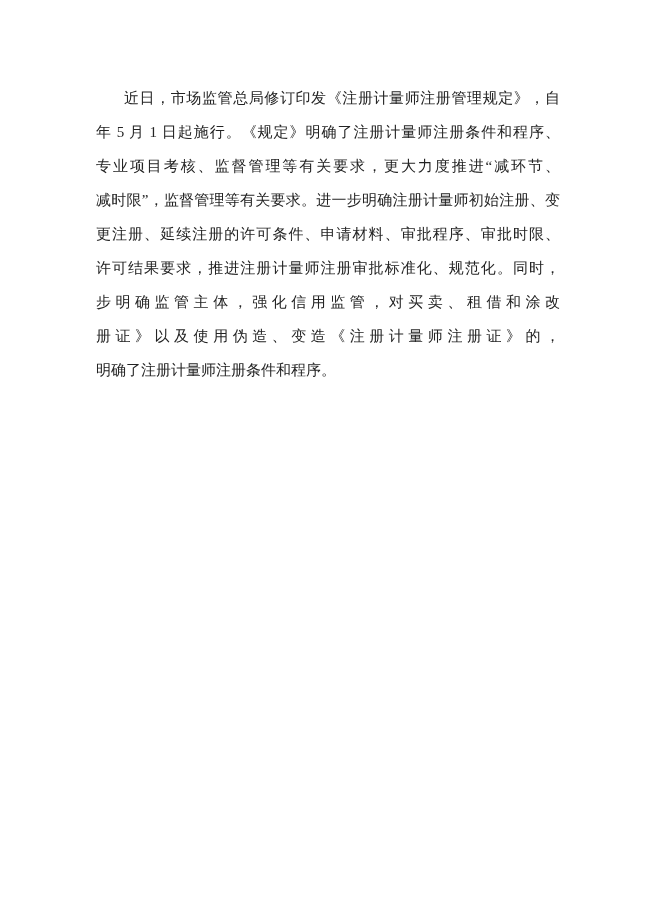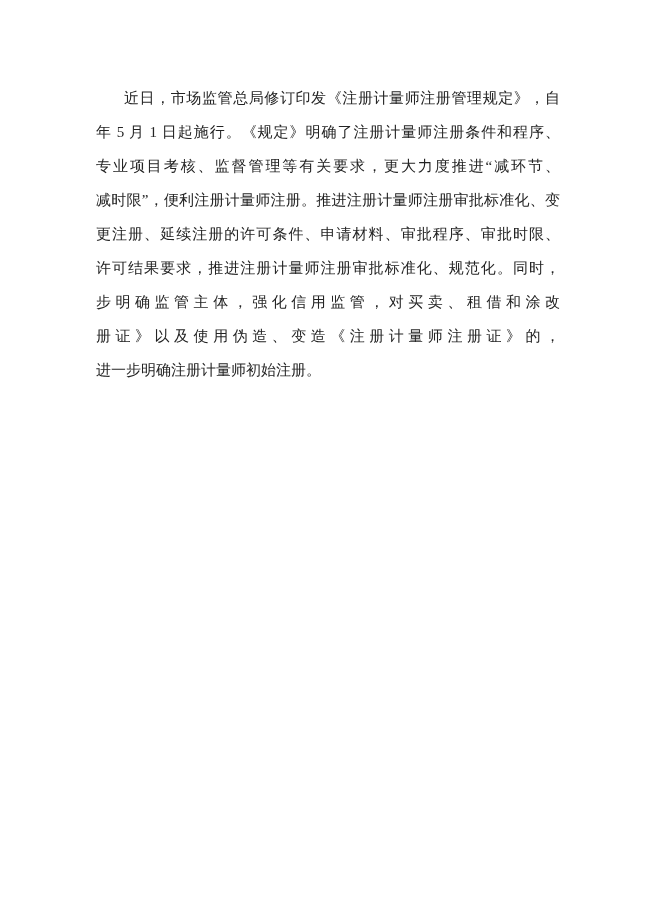--- a/index.html
+++ b/index.html
@@ -48,20 +48,20 @@
   }
 </style>
 </head>
 <body>
 
 <div class="page">
   <div class="para" id="para">
       <div class="line first">近日，市场监管总局修订印发《注册计量师注册管理规定》，自 2022</div>
       <div class="line">年 5 月 1 日起施行。《规定》明确了注册计量师注册条件和程序、计量</div>
       <div class="line">专业项目考核、监督管理等有关要求，更大力度推进“减环节、减材料、</div>
-      <div class="line">减时限”，便利注册计量师注册。推进注册计量师注册审批标准化、变</div>
+      <div class="line">减时限”，监督管理等有关要求。进一步明确注册计量师初始注册、变</div>
       <div class="line">更注册、延续注册的许可条件、申请材料、审批程序、审批时限、行政</div>
       <div class="line">许可结果要求，推进注册计量师注册审批标准化、规范化。同时，进一</div>
       <div class="line">步明确监管主体，强化信用监管，对买卖、租借和涂改《注册计量师注</div>
       <div class="line">册证》以及使用伪造、变造《注册计量师注册证》的，将依法依规列入</div>
-      <div class="line last">进一步明确注册计量师初始注册。</div>
+      <div class="line last">明确了注册计量师注册条件和程序。</div>
     </div>
 </div>
 
 </body></html>

